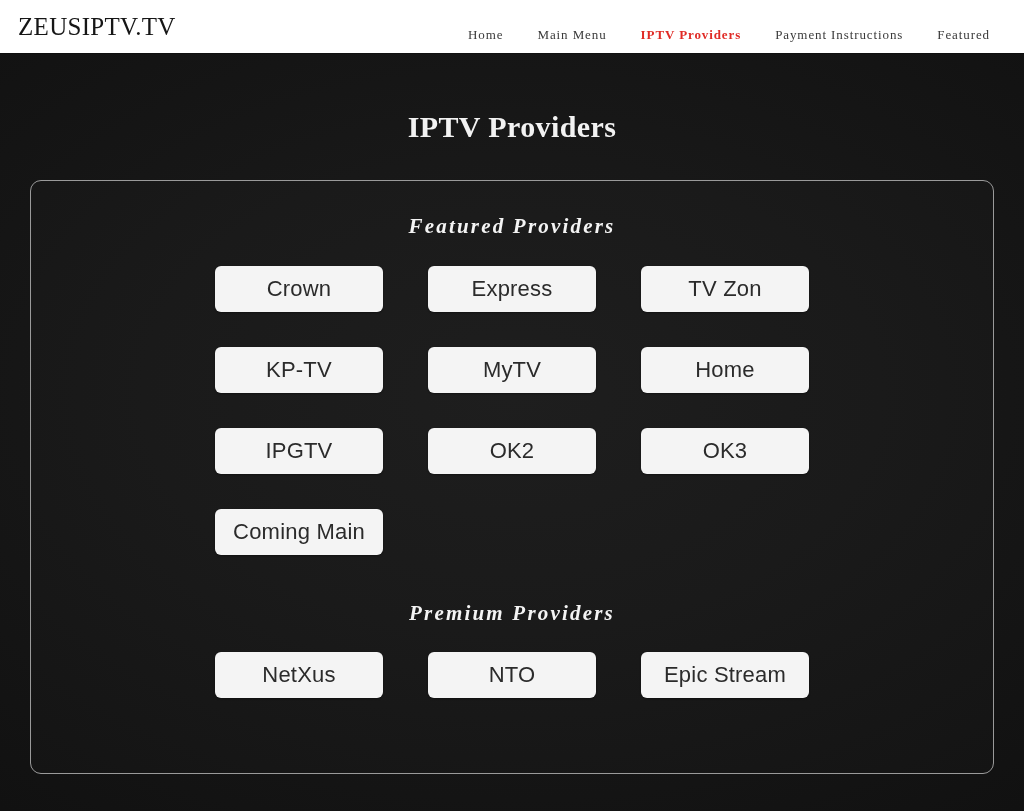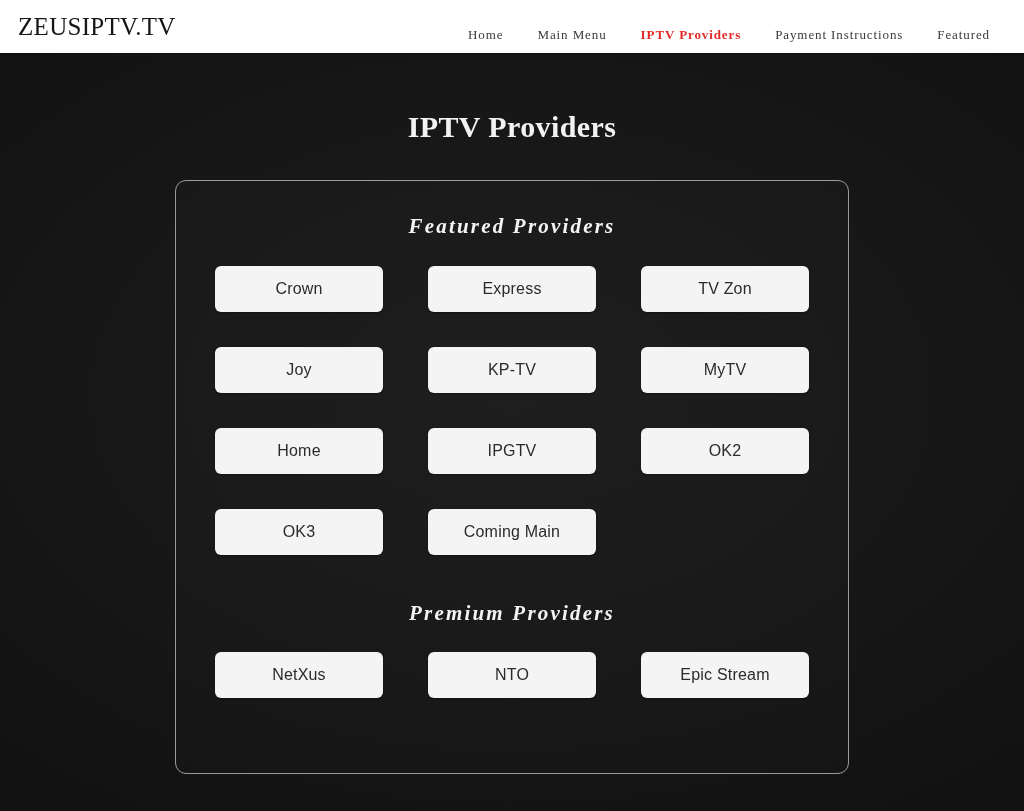--- a/index.html
+++ b/index.html
@@ -81,21 +81,21 @@
   .page-title {
     font-family: "Liberation Serif", serif;
     font-size: 30px;
     color: #f2f2f2;
     text-align: center;
     letter-spacing: 0.4px;
     margin-bottom: 36px;
   }
 
   .panel {
-    width: 674px;
+    width: 964px;
     margin: 0 auto;
     border: 1px solid #9a9a9a;
     border-radius: 11px;
     background: rgba(255,255,255,0.012);
     padding: 33px 0 38px 0;
     min-height: 594px;
   }
 
   .section-heading {
     font-family: "Liberation Serif", serif;
@@ -117,21 +117,21 @@
     column-gap: 45px;
     row-gap: 35px;
   }
 
   .provider-btn {
     height: 46px;
     background: #f4f4f4;
     border: none;
     border-radius: 6px;
     font-family: "Liberation Sans", sans-serif;
-    font-size: 16px;
+    font-size: 22px;
     color: #2b2b2b;
     letter-spacing: 0.2px;
     cursor: pointer;
     display: flex;
     align-items: center;
     justify-content: center;
     white-space: nowrap;
     box-shadow: 0 1px 2px rgba(0,0,0,0.35);
   }
 </style>
@@ -156,21 +156,20 @@
   <h1 class="page-title">IPTV Providers</h1>
 
   <section class="panel">
 
     <h2 class="section-heading featured">Featured Providers</h2>
 
     <div class="provider-grid">
       <button class="provider-btn">Crown</button>
       <button class="provider-btn">Express</button>
       <button class="provider-btn">TV Zon</button>
-      <button class="provider-btn">Joy</button>
       <button class="provider-btn">KP-TV</button>
       <button class="provider-btn">MyTV</button>
       <button class="provider-btn">Home</button>
       <button class="provider-btn">IPGTV</button>
       <button class="provider-btn">OK2</button>
       <button class="provider-btn">OK3</button>
       <button class="provider-btn">Coming Main</button>
     </div>
 
     <h2 class="section-heading premium">Premium Providers</h2>

